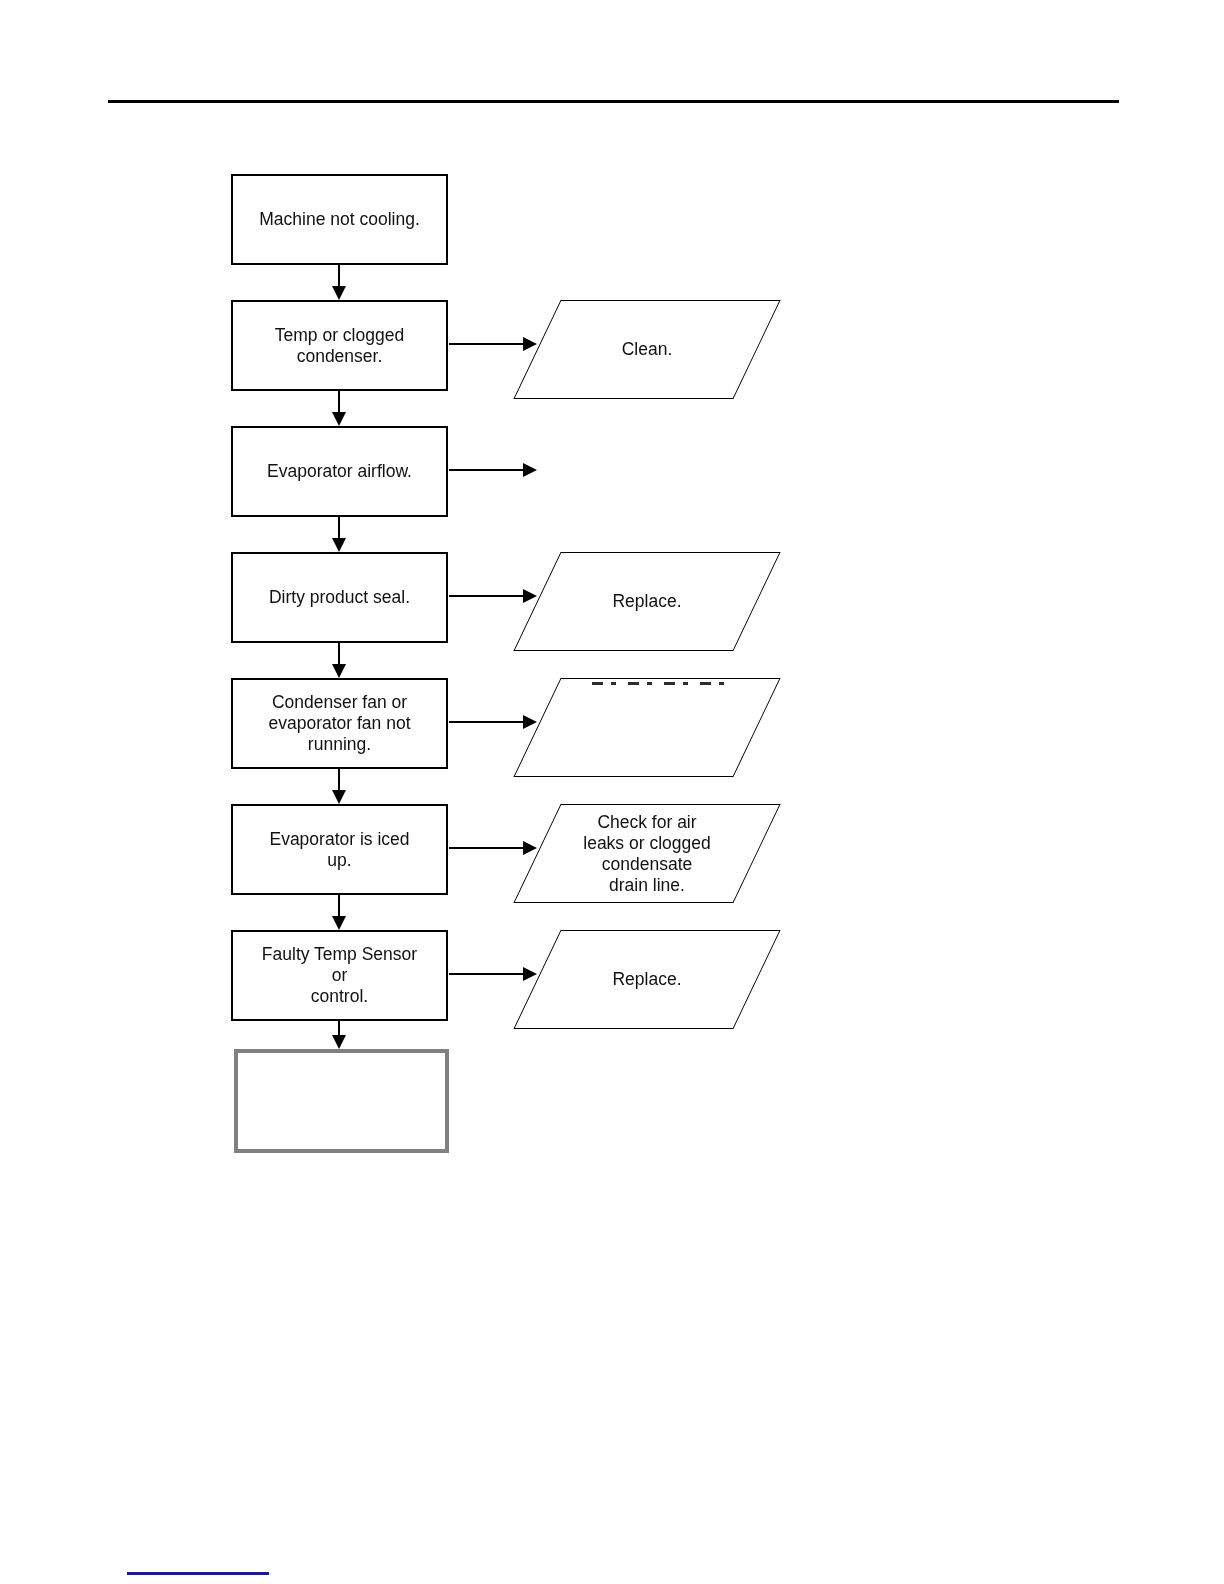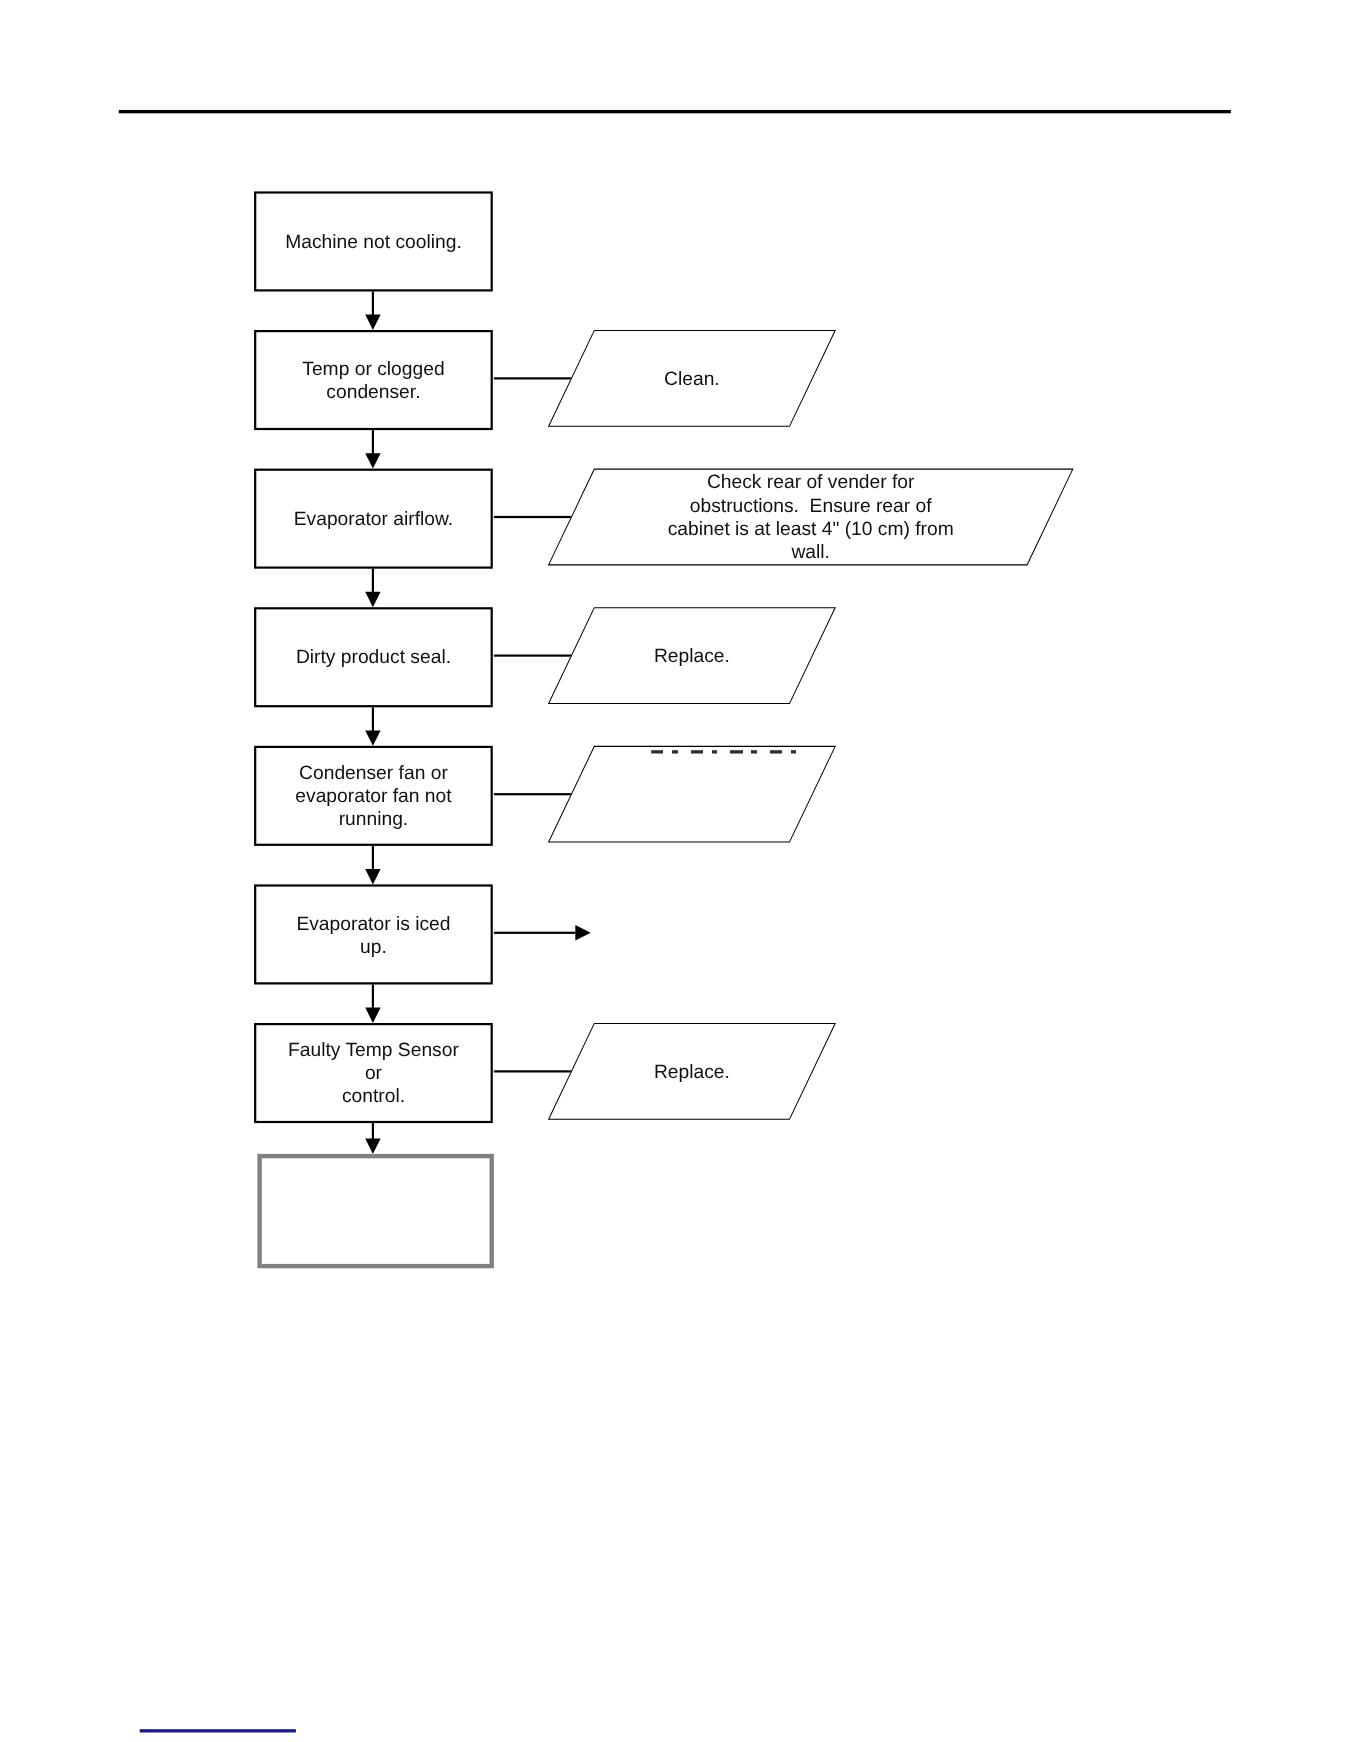--- a/index.html
+++ b/index.html
@@ -45,21 +45,21 @@
   .varrow.last .head{top:14px;}
   
   .harrow{position:absolute;left:449px;width:88px;height:14px;}
   .harrow .stem{position:absolute;left:0;top:6px;height:2px;width:74px;background:var(--line);}
   .harrow .head{
     position:absolute;left:74px;top:0;width:0;height:0;
     border-top:7px solid transparent;border-bottom:7px solid transparent;
     border-left:14px solid var(--line);
   }
   
-  .para{position:absolute;left:519px;width:220px;height:88px;}
+  .para{position:absolute;left:537px;width:220px;height:99px;}
   .para.big{width:436px;}
   .para .shape{
     position:absolute;inset:0;background:#fff;
     border:1.5px solid var(--line);box-sizing:border-box;
     transform:skewX(-25.5deg);
   }
   .para .plabel{
     position:absolute;inset:0;display:flex;align-items:center;justify-content:center;
     text-align:center;white-space:pre-wrap;padding:0 10px;
   }
@@ -164,35 +164,35 @@
     </div>
   <div class="harrow" style="top:967px">
       <span class="stem"></span>
       <span class="head"></span>
     </div>
 
   <div class="para" style="top:300px">
     <div class="shape"></div>
     <div class="plabel">Clean.</div>
   </div>
-  <div class="para big" style="top:426px">
-    <div class="shape"></div>
-    <div class="plabel">Check rear of vender for
-obstructions.  Ensure rear of
-cabinet is at least 4" (10 cm) from
-wall.</div>
-  </div>
   <div class="para" style="top:552px">
     <div class="shape"></div>
     <div class="plabel">Replace.</div>
   </div>
   <div class="para" style="top:678px">
     <div class="shape"></div>
     <div class="plabel"></div>
   </div>
+  <div class="para" style="top:804px">
+    <div class="shape"></div>
+    <div class="plabel">Check for air
+leaks or clogged
+condensate
+drain line.</div>
+  </div>
   <div class="para" style="top:930px">
     <div class="shape"></div>
     <div class="plabel">Replace.</div>
   </div>
 
   <div class="clipped-frag"></div>
 
   <div class="end-box"></div>
 
   <div class="footer-link-rule"></div>

